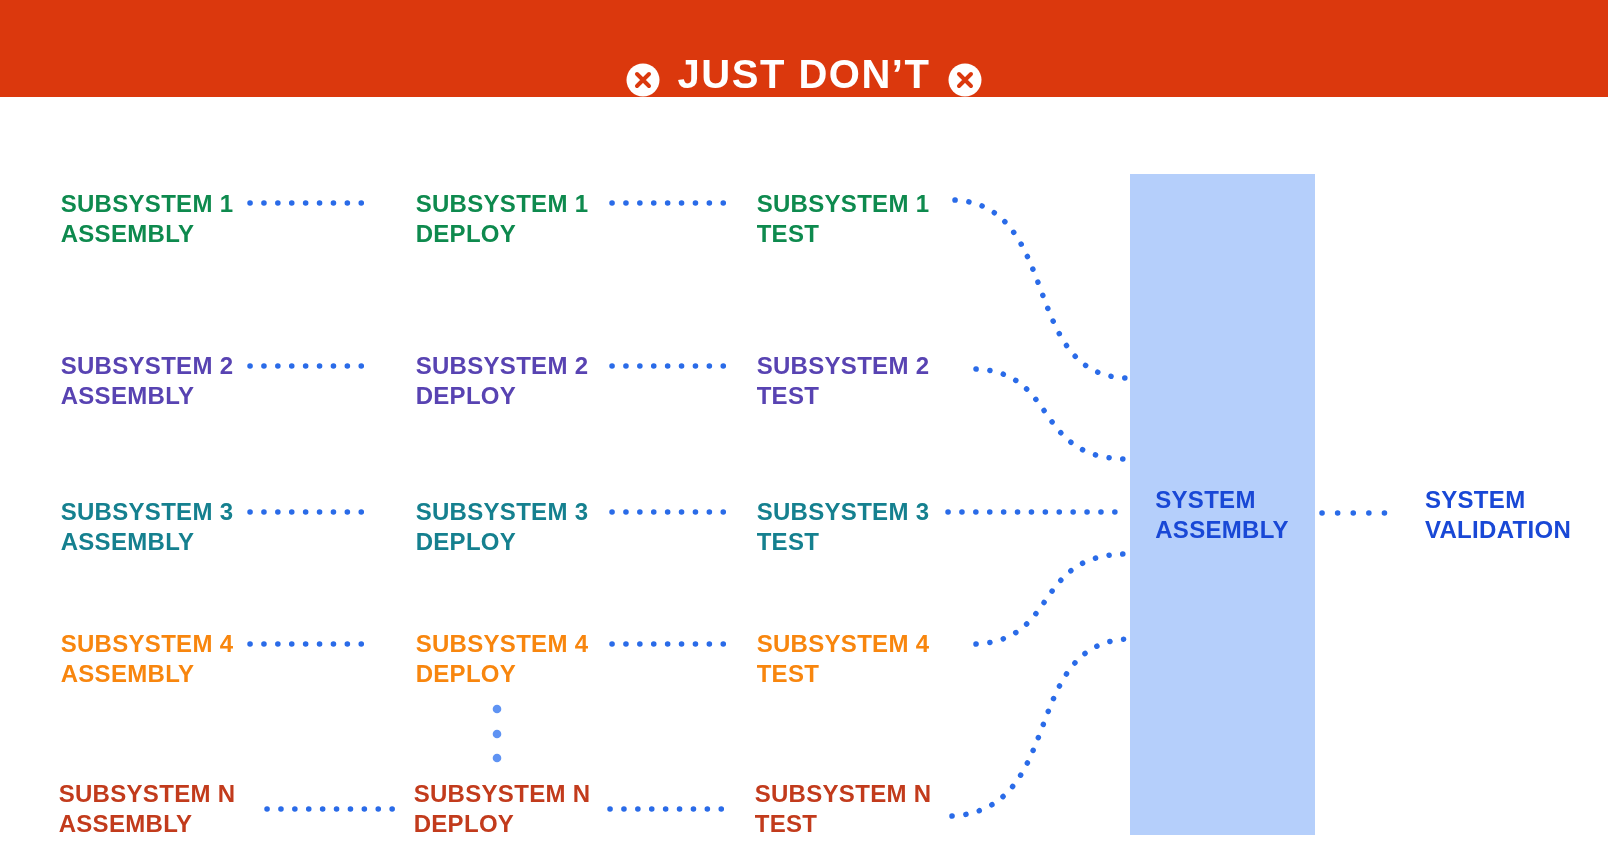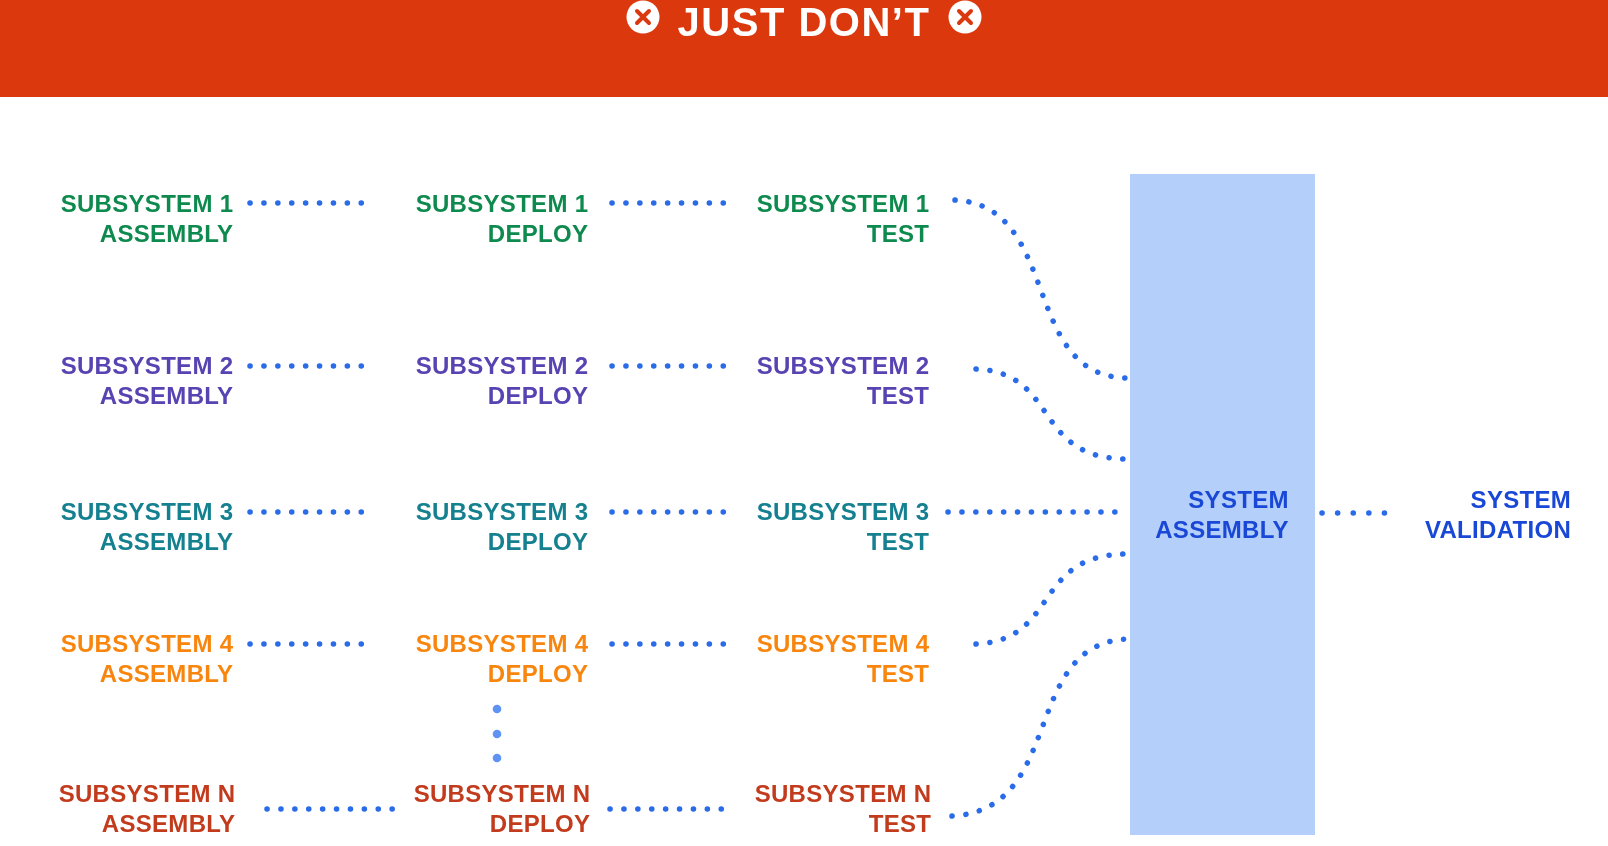--- a/index.html
+++ b/index.html
@@ -8,40 +8,40 @@
   .screen {
     position:relative;
     width:1608px; height:846px;
     background:#ffffff;
     overflow:hidden;
     font-family:"Liberation Sans","DejaVu Sans",sans-serif;
   }
   .banner {
     position:absolute; left:0; top:0;
     width:1608px; height:97px;
-    display:flex; align-items:flex-start; justify-content:center;
+    display:flex; align-items:flex-end; justify-content:center;
     gap:18px;
   }
   .banner h1 {
     color:#ffffff;
     font-size:40px; font-weight:700;
     letter-spacing:1.5px;
   }
   .ban-icon { display:flex; align-items:center; }
   .diagram { position:absolute; left:0; top:97px; width:1608px; height:749px; }
   .box {
     position:absolute;
     left:1130px; top:77px;       
     width:185px; height:661px;
   }
   .lines { position:absolute; left:0; top:-97px; width:1608px; height:846px; }
   .cell {
     position:absolute;
     transform:translateX(-50%);
-    text-align:right;
+    text-align:left;
     font-size:24px; font-weight:700;
     line-height:30px;
     letter-spacing:0.3px;
     white-space:nowrap;
   }
 </style>
 </head>
 <body>
 
 <div class="screen">

